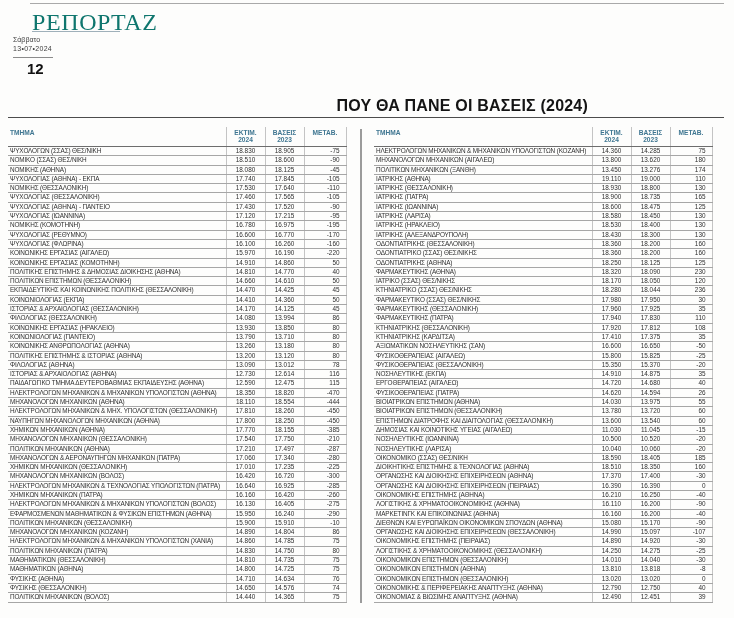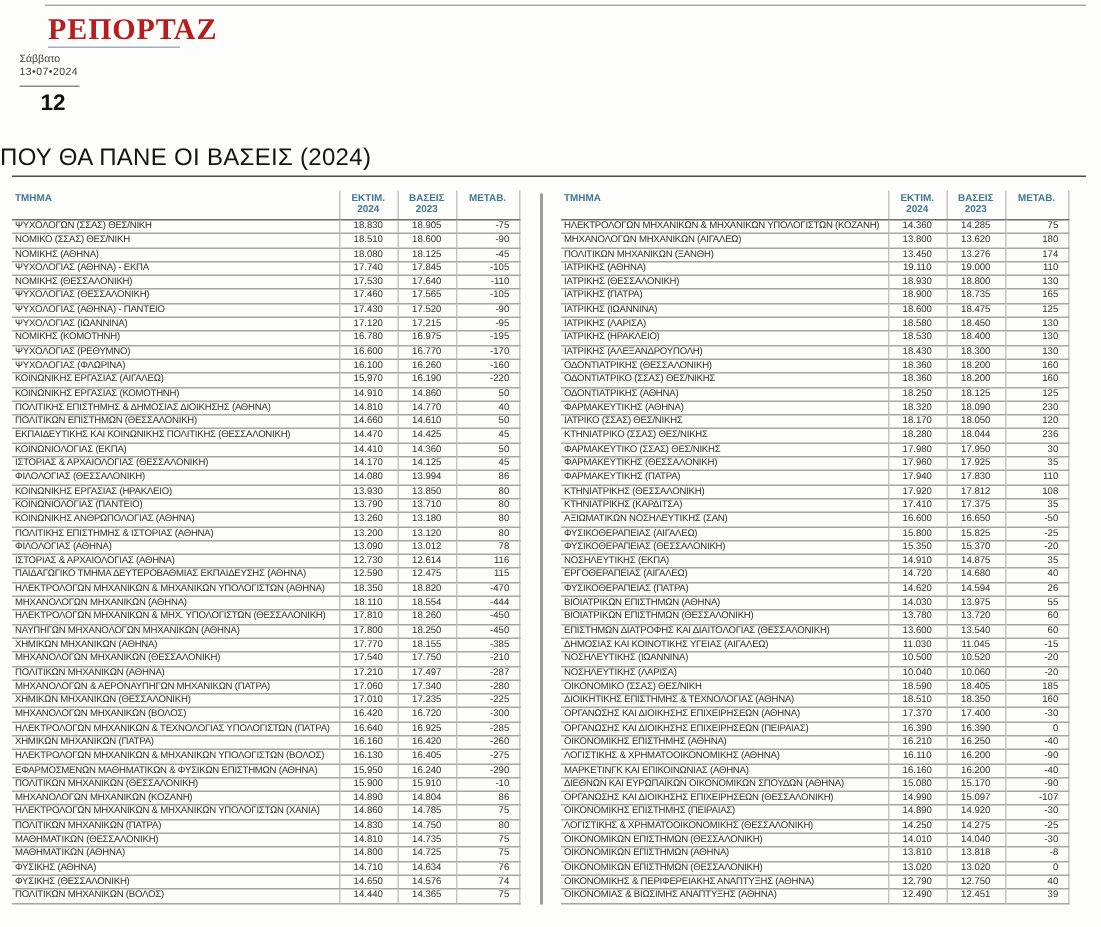--- a/index.html
+++ b/index.html
@@ -3,31 +3,31 @@
 <meta charset="utf-8">
 <style>
   html,body{margin:0;padding:0;}
   body{
     width:734px;height:618px;position:relative;background:#fdfdfc;
     font-family:"Liberation Sans", sans-serif;overflow:hidden;
   }
   .top-rule{position:absolute;left:30px;width:694px;top:3px;border-top:1px solid #a9a9a9;}
   .section-title{
     position:absolute;left:32px;top:9px;
-    font-family:"Liberation Serif", serif;font-weight:bold;font-size:20px;
-    color:#b91c1c;letter-spacing:.6px;
+    font-family:"Liberation Serif", serif;font-weight:normal;font-size:24px;
+    color:#0f766e;letter-spacing:.6px;
   }
   .section-rule{position:absolute;left:32px;top:31px;width:88px;border-top:1px solid #9fb0ba;}
   .date-day{position:absolute;left:13px;top:36px;font-size:7px;color:#3d3d3d;}
   .date-num{position:absolute;left:13px;top:45px;font-size:7px;color:#3d3d3d;letter-spacing:.3px;}
   .date-rule{position:absolute;left:13px;top:57px;width:40px;border-top:1px solid #8b8b8b;}
   .page-number{position:absolute;left:27px;top:60px;font-size:15px;font-weight:bold;color:#111;}
   .article-title{
-    position:absolute;left:0;width:588px;top:97px;text-align:left;
-    font-size:16px;font-weight:normal;color:#141414;letter-spacing:.2px;
+    position:absolute;left:0;width:588px;top:97px;text-align:right;
+    font-size:16px;font-weight:bold;color:#141414;letter-spacing:.2px;
   }
   .title-rule{position:absolute;left:8px;width:716px;top:117px;border-top:1.5px solid #4c4c4c;}
 
   .tables{position:absolute;left:8px;top:127px;width:718px;height:478px;}
   .mid-divider{position:absolute;left:352px;top:2px;width:2px;height:474px;background:#9b9b9b;}
   table{border-collapse:collapse;table-layout:fixed;width:338px;position:absolute;top:0;}
   #table-left{left:0;}
   #table-right{left:366px;}
   col.c-name{width:218px;}
   col.c-est{width:39px;}

